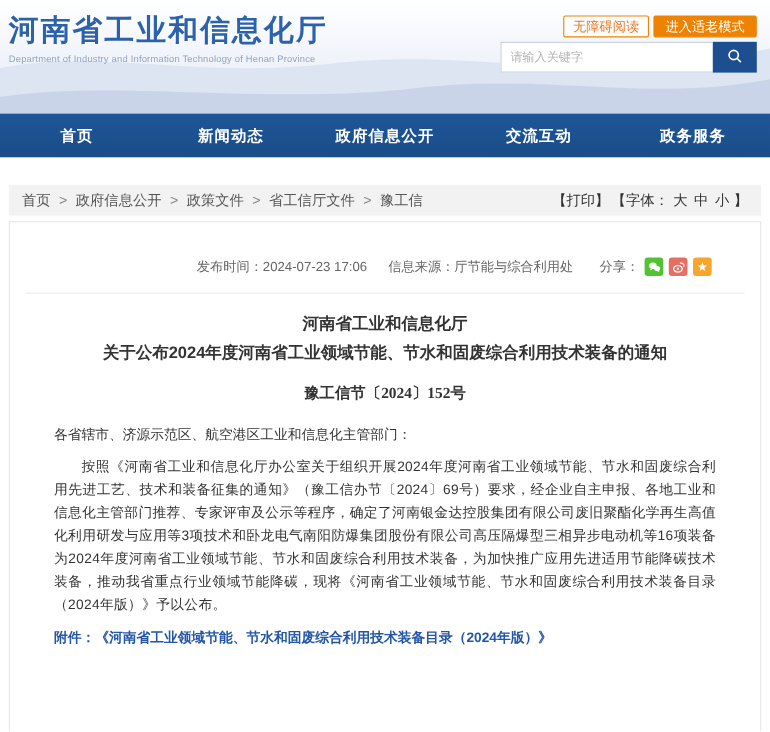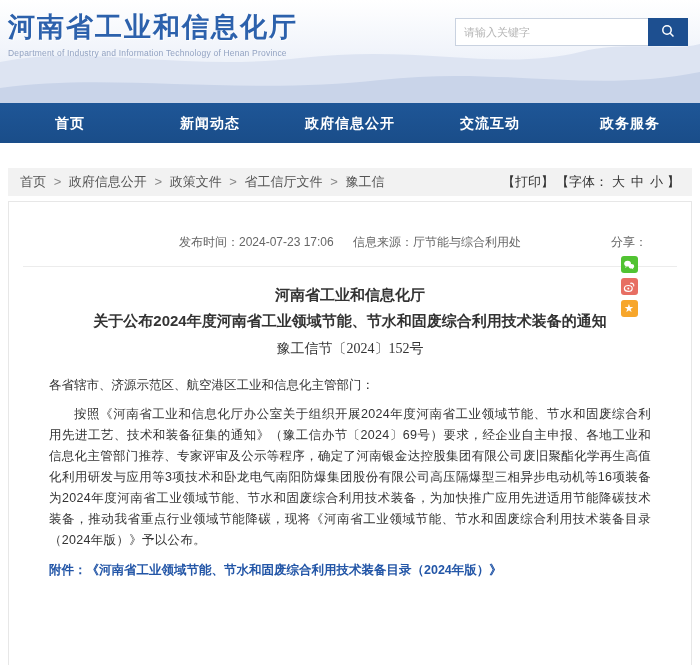--- a/index.html
+++ b/index.html
@@ -71,35 +71,36 @@
   .article-title{
     margin:24px 44px 0 44px; text-align:center;
     font-size:20px; line-height:34px; font-weight:600; color:#2e6cb5;
   }
   .meta-row{
     position:relative; margin-top:32px; height:20px;
     text-align:center; font-size:12px; color:#666;
   }
   .meta-row .meta-item{ margin:0 8px; }
   .share-box{
-    position:absolute; right:44px; top:0; display:flex; align-items:center; gap:5px;
-    font-size:12px; color:#666;flex-direction:column;
+    position:absolute; right:44px; top:0; display:flex; gap:5px;
+    font-size:12px; color:#666;
   }
   .share-icon{
     width:17px; height:17px; border-radius:3px; display:inline-flex;
     align-items:center; justify-content:center; cursor:pointer; color:#fff; font-size:11px;
   }
   .divider{ margin:12px 14px 0 14px; border-bottom:1px solid #ececec; }
   
   .doc{ padding:16px 40px 30px 40px; color:#333; }
   .doc-org{ text-align:center; font-size:15px; font-weight:bold; line-height:24px; }
   .doc-subject{ text-align:center; font-size:15px; font-weight:bold; line-height:24px; margin-top:2px; }
   .doc-number{
-    text-align:center; font-size:14px; line-height:24px; margin-top:4px;
+    text-align:center; font-size:14px; line-height:24px; margin-top:14px;
     font-family:"Liberation Serif","DejaVu Serif",serif;
+    font-weight:bold;
   }
   .doc-salutation{ font-size:12.5px; line-height:21px; margin-top:14px; }
   .doc-body{
     font-size:12.5px; line-height:21px; margin-top:8px; text-indent:2em;
     text-align:justify; letter-spacing:.3px;
   }
   .doc-attachment{
     font-size:12.5px; line-height:21px; margin-top:9px; font-weight:bold; color:#2356a7;
     cursor:pointer;
   }
@@ -112,20 +113,24 @@
   <header class="site-header">
     <svg class="mountains" viewBox="0 0 700 103" preserveAspectRatio="none">
       <path d="M0,62 C90,44 180,72 300,58 C420,44 500,72 580,52 C630,40 670,52 700,44 L700,103 L0,103 Z" fill="#dde4f2"></path>
       <path d="M0,88 C110,72 240,96 380,80 C500,66 590,94 700,72 L700,103 L0,103 Z" fill="#c9d4e9"></path>
     </svg>
     <div class="logo-block">
       <div class="logo-title">河南省工业和信息化厅</div>
       <div class="logo-sub">Department of Industry and Information Technology of Henan Province</div>
     </div>
     <div class="header-right">
+      <div class="top-buttons">
+        <a class="btn-access">无障碍阅读</a>
+        <a class="btn-elder">进入适老模式</a>
+      </div>
       <div class="searchbar">
         <input class="search-input" type="text" placeholder="请输入关键字" style="">
         <button class="search-button">
           <span>
             <svg width="16" height="16" viewBox="0 0 16 16">
               <circle cx="7" cy="7" r="4.2" fill="none" stroke="#ffffff" stroke-width="1.5"></circle>
               <line x1="10.2" y1="10.2" x2="13.5" y2="13.5" stroke="#ffffff" stroke-width="1.5"></line>
             </svg>
           </span>
         </button>

